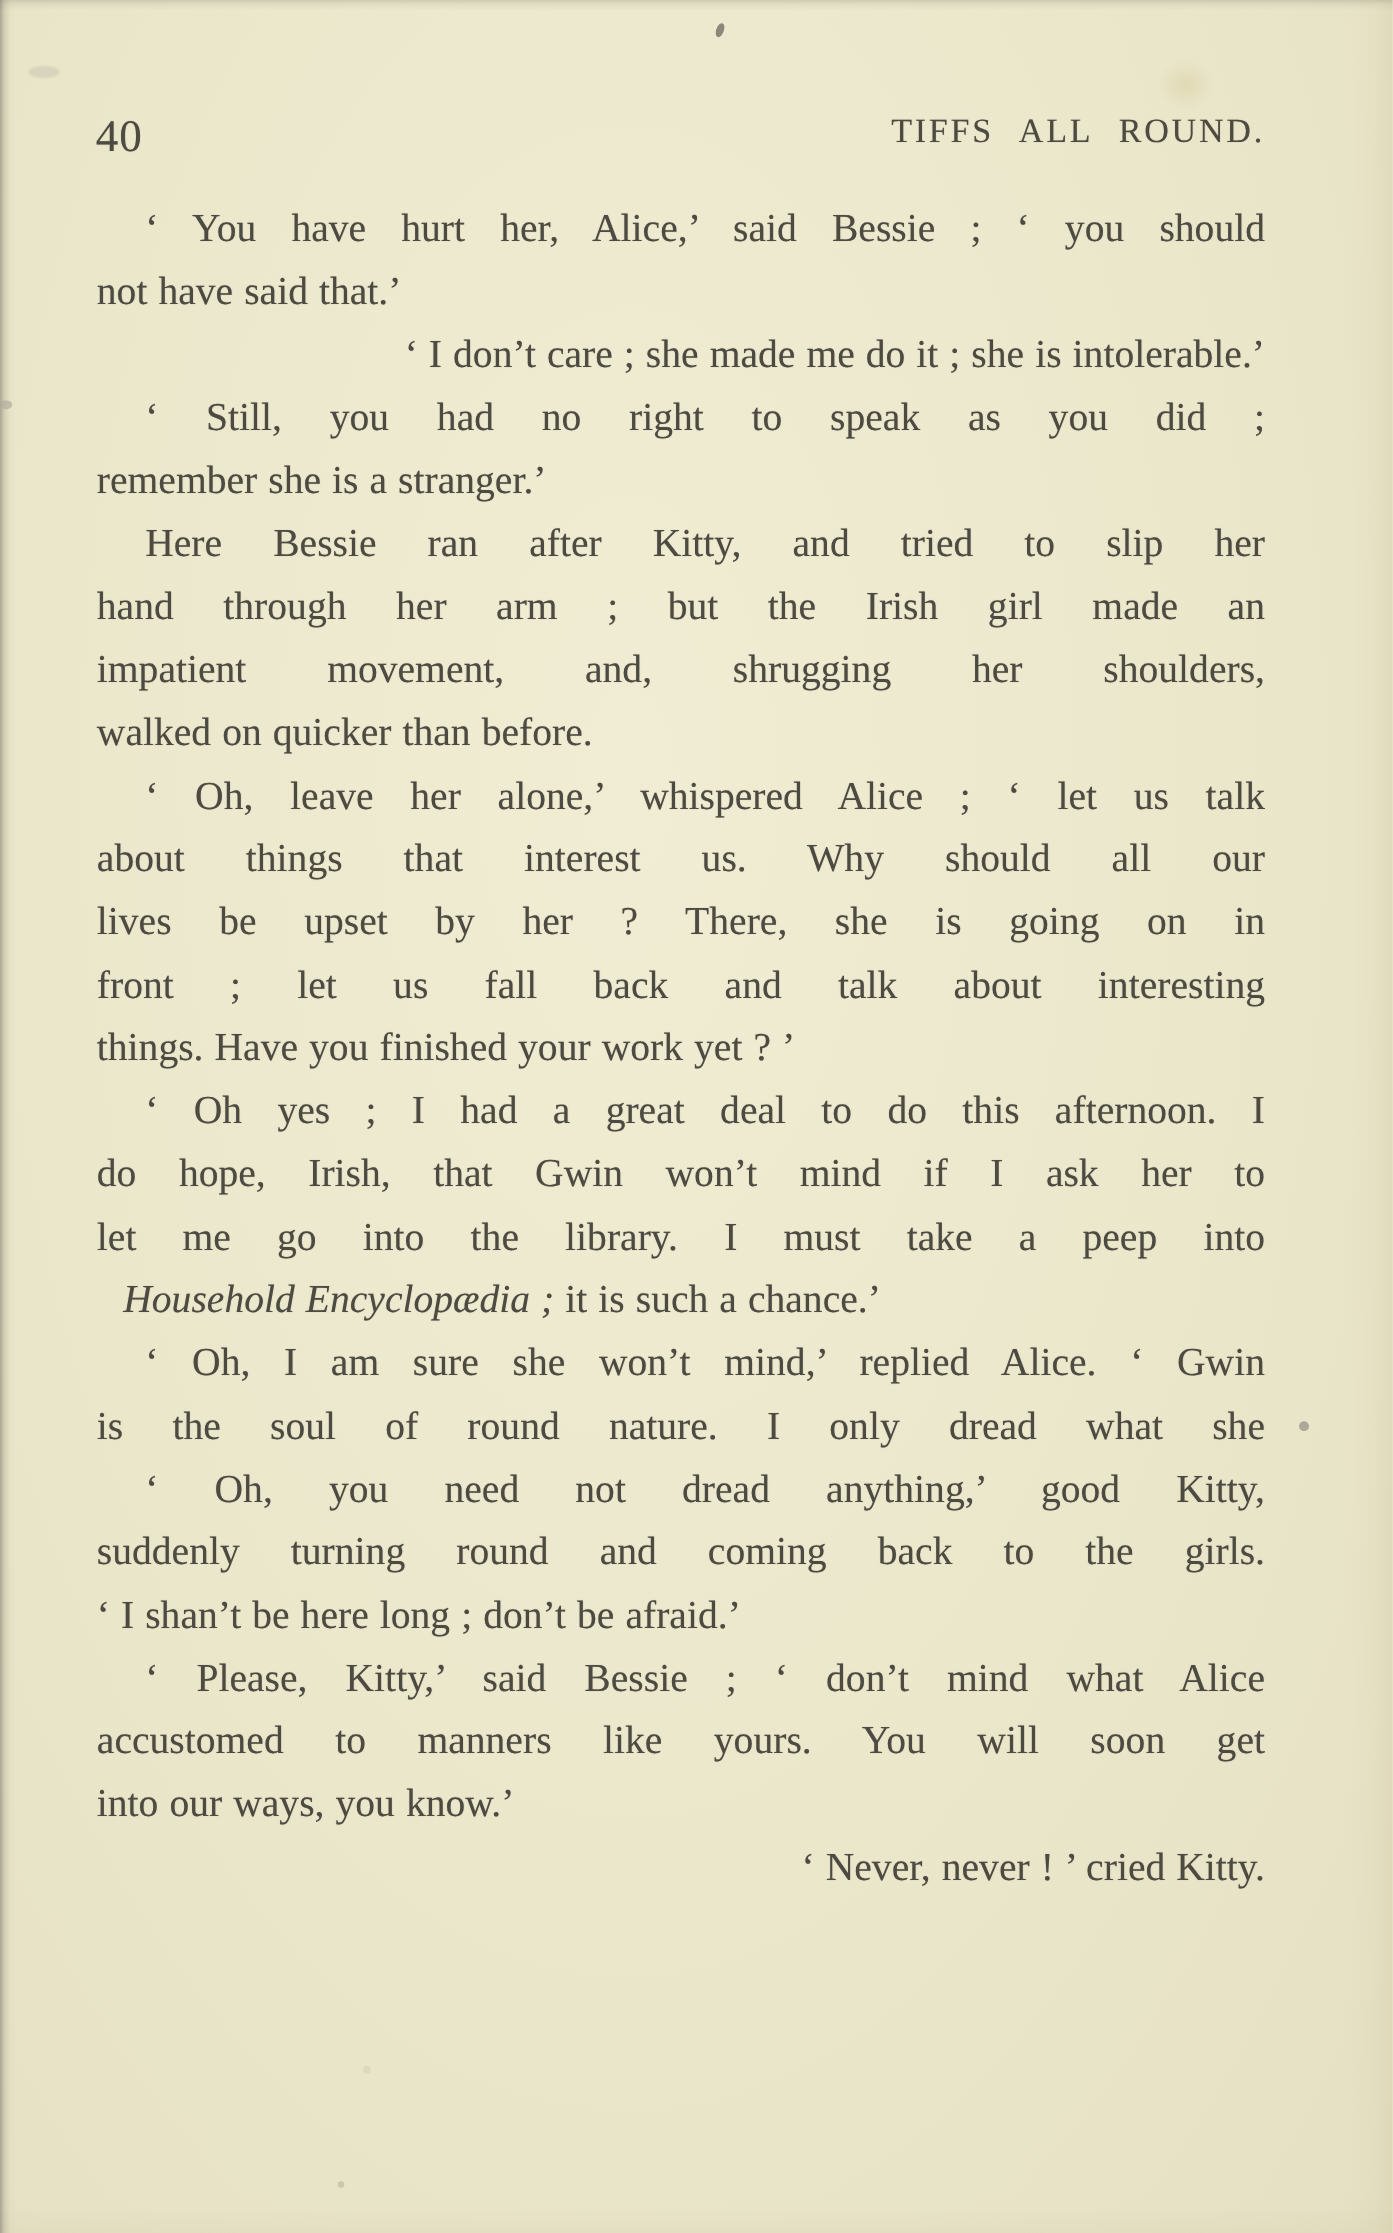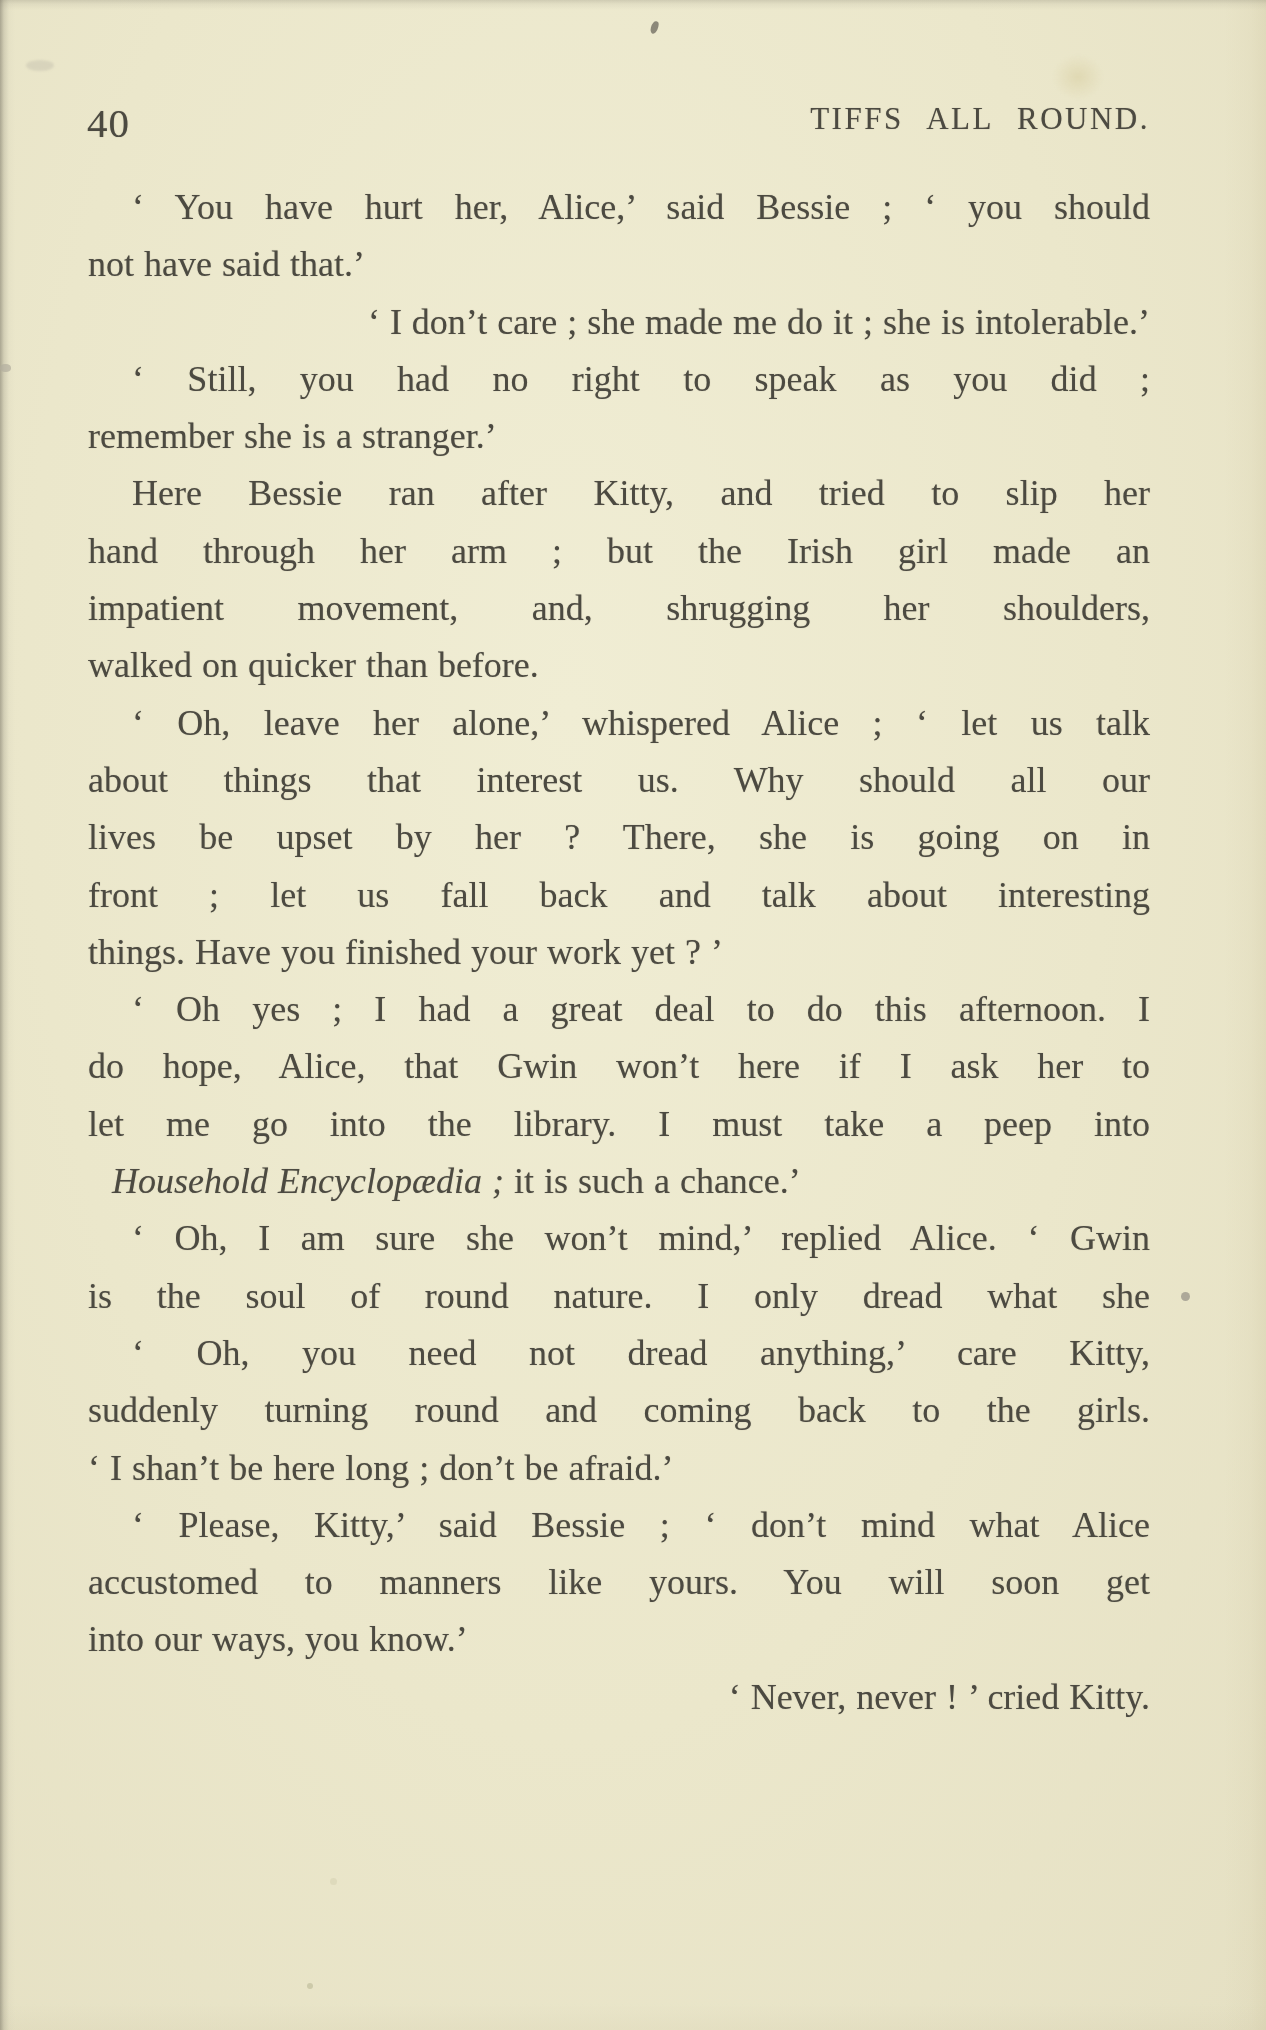--- a/index.html
+++ b/index.html
@@ -86,30 +86,30 @@
       </div>
       <div class="para">
         <div class="line j ind">‘ Oh, leave her alone,’ whispered Alice ; ‘ let us talk</div>
         <div class="line j">about things that interest us.  Why should all our</div>
         <div class="line j">lives be upset by her ?   There, she is going on in</div>
         <div class="line j">front ; let us fall back and talk about interesting</div>
         <div class="line l">things.  Have you finished your work yet ? ’</div>
       </div>
       <div class="para">
         <div class="line j ind">‘ Oh yes ; I had a great deal to do this afternoon.  I</div>
-        <div class="line j">do hope, Alice, that Gwin won’t here if I ask her to</div>
+        <div class="line j">do hope, Irish, that Gwin won’t mind if I ask her to</div>
         <div class="line j">let me go into the library.  I must take a peep into</div>
         <div class="line l"><i>Household Encyclopædia ;</i> it is such a chance.’</div>
       </div>
       <div class="para">
         <div class="line j ind">‘ Oh, I am sure she won’t mind,’ replied Alice.  ‘ Gwin</div>
         <div class="line j">is the soul of round nature.  I only dread what she</div>
       </div>
       <div class="para">
-        <div class="line j ind">‘ Oh, you need not dread anything,’ care Kitty,</div>
+        <div class="line j ind">‘ Oh, you need not dread anything,’ good Kitty,</div>
         <div class="line j">suddenly turning round and coming back to the girls.</div>
         <div class="line l">‘ I shan’t be here long ; don’t be afraid.’</div>
       </div>
       <div class="para">
         <div class="line j ind">‘ Please, Kitty,’ said Bessie ; ‘ don’t mind what Alice</div>
         <div class="line j">accustomed to manners like yours.  You will soon get</div>
         <div class="line l">into our ways, you know.’</div>
       </div>
       <div class="para">
         <div class="line l ind">‘ Never, never ! ’ cried Kitty.</div>

